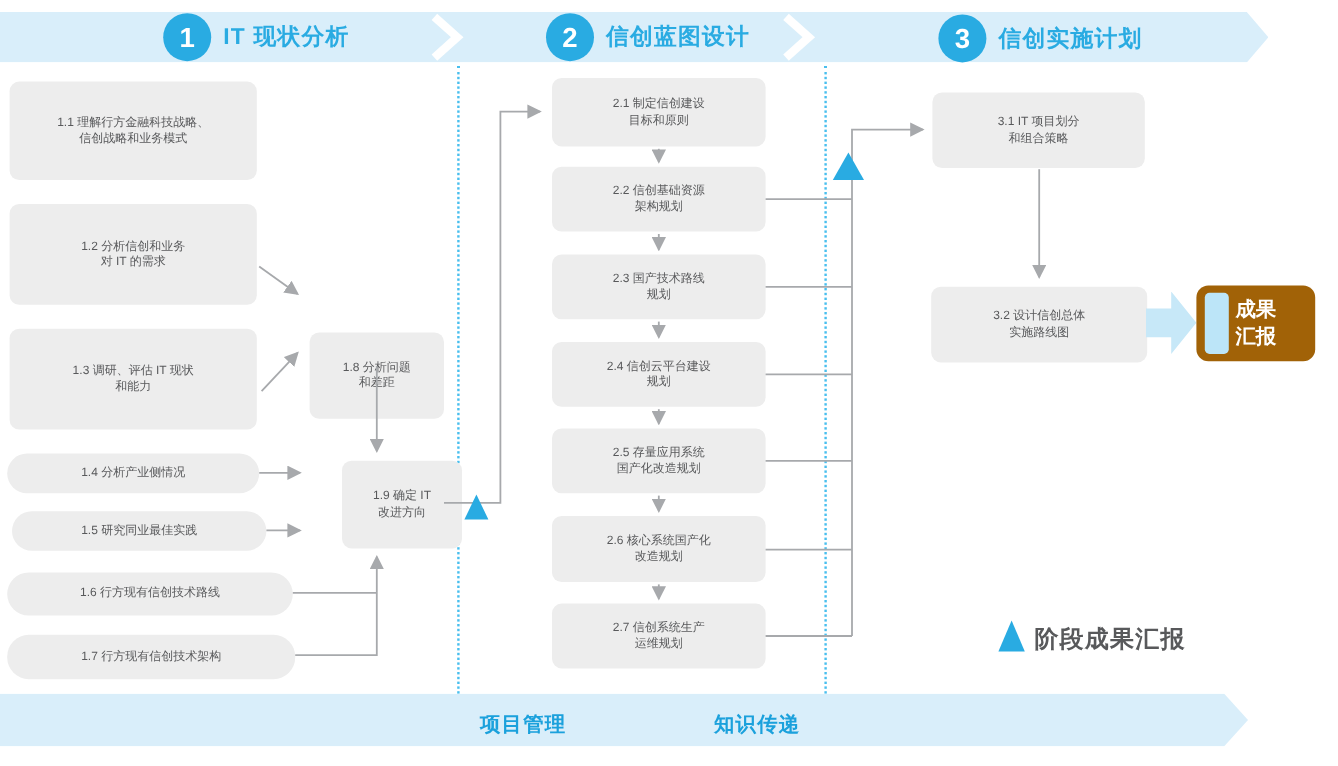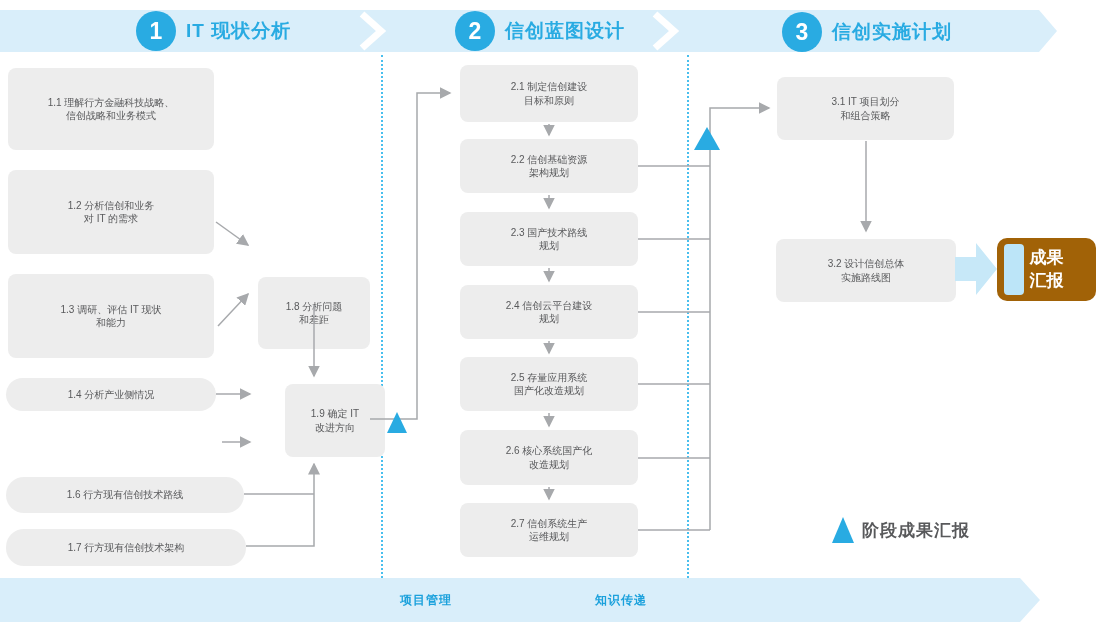--- a/index.html
+++ b/index.html
@@ -10,42 +10,42 @@
   
   .banner{position:absolute;background:#d9eefa;z-index:0;}
   .banner-top{left:0;top:10px;width:1057px;height:42px;
     clip-path:polygon(0 0, calc(100% - 18px) 0, 100% 50%, calc(100% - 18px) 100%, 0 100%);}
   .banner-bottom{left:0;top:578px;width:1040px;height:44px;
     clip-path:polygon(0 0, calc(100% - 20px) 0, 100% 50%, calc(100% - 20px) 100%, 0 100%);}
   .phase-header{position:absolute;display:flex;align-items:center;gap:10px;height:40px;z-index:3;}
   .num-circle{width:40px;height:40px;border-radius:50%;background:#29abe2;color:#fff;
     font-weight:bold;font-size:23px;display:flex;align-items:center;justify-content:center;}
   .phase-title{color:#29abe2;font-weight:bold;font-size:19px;letter-spacing:1px;white-space:nowrap;}
-  .footer-label{position:absolute;color:#1ba1dc;font-weight:bold;font-size:12px;z-index:3;letter-spacing:1px;}
+  .footer-label{position:absolute;color:#1ba1dc;font-weight:bold;font-size:17px;z-index:3;letter-spacing:1px;}
   
   .dotted-sep{position:absolute;top:55px;height:523px;width:0;border-left:2px dotted #49bfee;z-index:1;}
   
   .box{position:absolute;background:#ededed;border-radius:8px;color:#58595b;
     font-size:10px;line-height:1.32;display:flex;align-items:center;justify-content:center;
     text-align:center;white-space:pre-line;z-index:1;padding:2px;box-sizing:border-box;}
   .pill{border-radius:18px;white-space:nowrap;}
   
   .result-box{position:absolute;left:997px;top:238px;width:99px;height:63px;background:#a16207;
     border-radius:10px;color:#fff;font-weight:bold;font-size:17px;line-height:1.3;
     display:flex;align-items:center;justify-content:center;text-align:center;white-space:pre-line;z-index:2;}
   .result-stripe{position:absolute;left:7px;top:6px;bottom:6px;width:20px;background:#bce5f8;border-radius:4px;}
   .result-text{position:relative;z-index:1;}
   .thick-arrow{position:absolute;left:955px;top:243px;width:42px;height:52px;background:#c7e8f8;z-index:2;
     clip-path:polygon(0 27%, 50% 27%, 50% 0, 100% 50%, 50% 100%, 50% 73%, 0 73%);}
   
   .tri{position:absolute;width:0;height:0;z-index:3;}
   .tri-1{left:387px;top:412px;border-left:10px solid transparent;border-right:10px solid transparent;border-bottom:21px solid #29abe2;}
   .tri-2{left:694px;top:127px;border-left:13px solid transparent;border-right:13px solid transparent;border-bottom:23px solid #29abe2;}
   .tri-legend{left:832px;top:517px;border-left:11px solid transparent;border-right:11px solid transparent;border-bottom:26px solid #29abe2;}
-  .legend-label{position:absolute;left:862px;top:519px;color:#58595b;font-weight:bold;font-size:17px;z-index:3;letter-spacing:1px;}
+  .legend-label{position:absolute;left:862px;top:519px;color:#58595b;font-weight:bold;font-size:20px;z-index:3;letter-spacing:1px;}
   
   .connectors{position:absolute;left:0;top:0;z-index:2;pointer-events:none;}
 </style>
 </head>
 <body>
 
 <div class="stage">
 
   <div class="banner banner-top"></div>
 
@@ -65,20 +65,21 @@
   <div class="dotted-sep" style="left:381px;"></div>
   <div class="dotted-sep" style="left:687px;"></div>
 
   <div class="box" style="left:8px;top:68px;width:206px;height:82px;">1.1 理解行方金融科技战略、
 信创战略和业务模式</div>
   <div class="box" style="left:8px;top:170px;width:206px;height:84px;">1.2 分析信创和业务
 对 IT 的需求</div>
   <div class="box" style="left:8px;top:274px;width:206px;height:84px;">1.3 调研、评估 IT 现状
 和能力</div>
   <div class="box pill" style="left:6px;top:378px;width:210px;height:33px;">1.4 分析产业侧情况</div>
+  <div class="box pill" style="left:10px;top:426px;width:212px;height:33px;">1.5 研究同业最佳实践</div>
   <div class="box pill" style="left:6px;top:477px;width:238px;height:36px;">1.6 行方现有信创技术路线</div>
   <div class="box pill" style="left:6px;top:529px;width:240px;height:37px;">1.7 行方现有信创技术架构</div>
   <div class="box" style="left:258px;top:233px;width:112px;height:72px;margin-top:44px;">1.8 分析问题
 和差距</div>
   <div class="box" style="left:258px;top:384px;width:100px;height:73px;margin-left:27px;">1.9 确定 IT
 改进方向</div>
 
   <div class="box" style="left:460px;top:65px;width:178px;height:57px;">2.1 制定信创建设
 目标和原则</div>
   <div class="box" style="left:460px;top:139px;width:178px;height:54px;">2.2 信创基础资源

